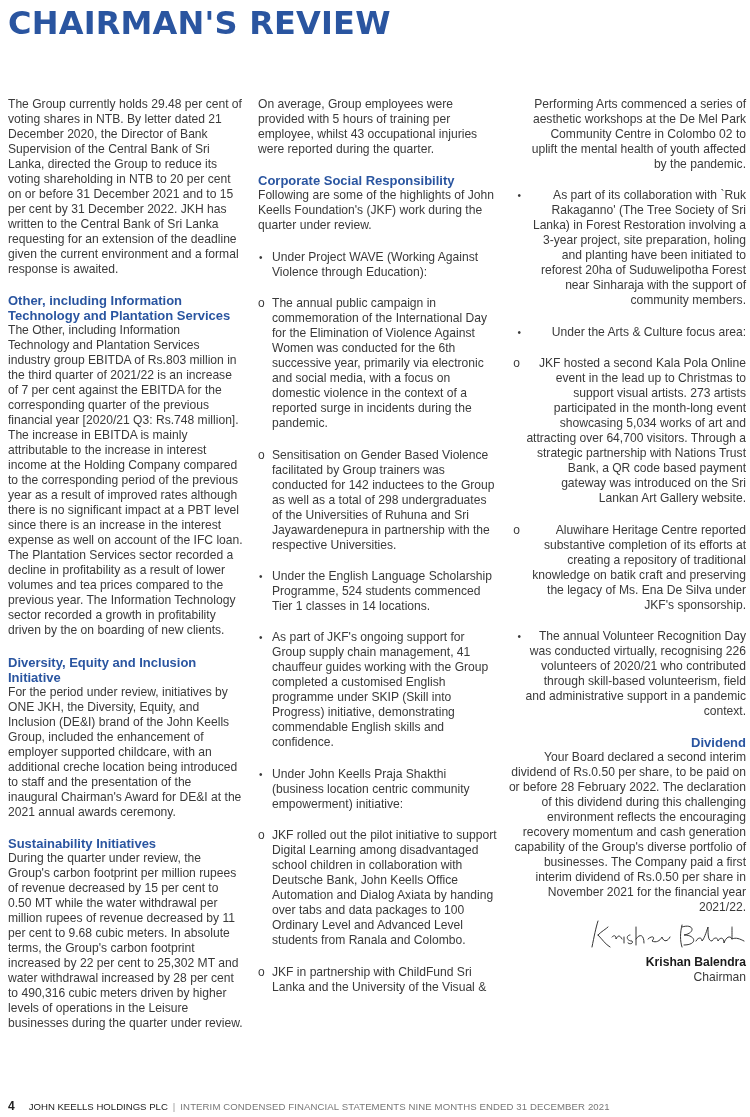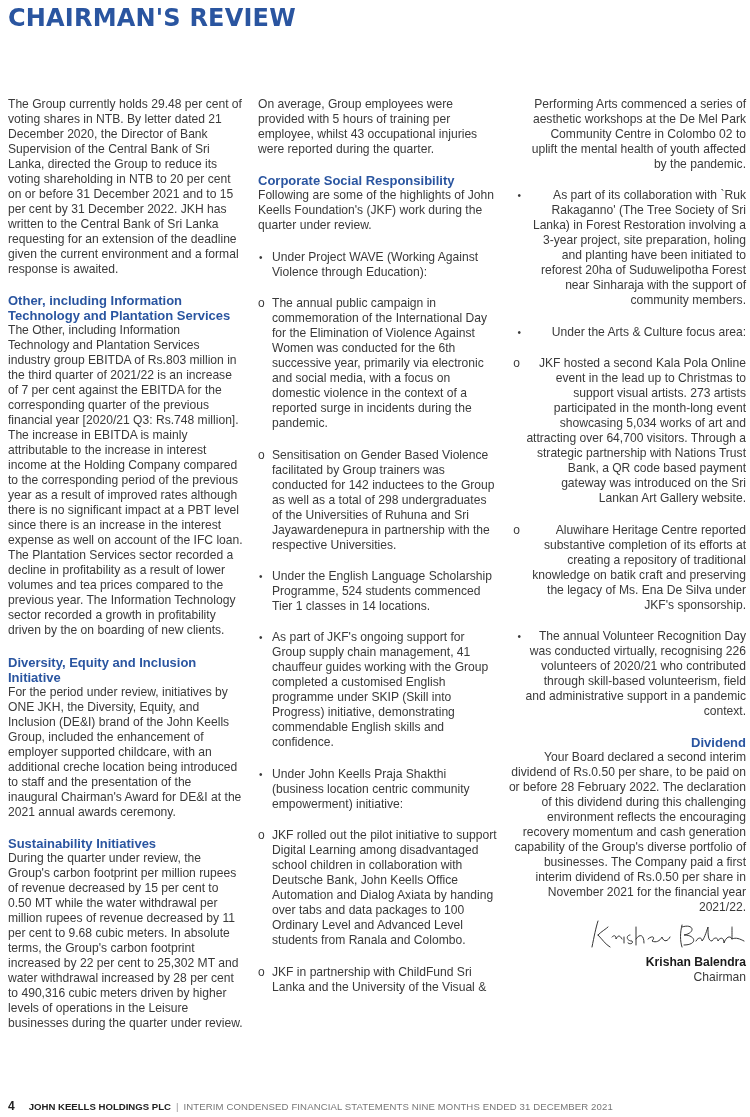--- a/index.html
+++ b/index.html
@@ -3,21 +3,21 @@
 <meta charset="utf-8">
 <style>
   html, body { margin: 0; padding: 0; background: #ffffff; }
   body {
     width: 750px; height: 1117px; position: relative; overflow: hidden;
     font-family: "Liberation Sans", sans-serif; color: #3a3a3a;
   }
   .page-title {
     position: absolute; left: 8px; top: 4px; margin: 0;
     font-family: "DejaVu Sans", sans-serif; font-weight: bold;
-    font-size: 24px; letter-spacing: 0.2px; color: #2a55a0;
+    font-size: 32px; letter-spacing: 0.2px; color: #2a55a0;
   }
   .col {
     position: absolute; top: 97px; width: 232px;
     font-size: 12.1px; line-height: 15px;
   }
   .col.c1 { left: 8px; width: 236px; }
   .col.c2 { left: 258px; width: 240px; }
   .col.c3 { left: 508px; width: 238px; text-align: right; }
   .para { margin: 0 0 16.4px 0; }
   .section-heading {
@@ -35,21 +35,21 @@
     margin: -4px 0 0 4px; height: 38px;
   }
   .signer-name { font-weight: bold; color: #1a1a1a; margin: 0; }
   .signer-title, .sign-date { margin: 0; }
   .footer {
     position: absolute; left: 8px; top: 1099px;
     font-size: 9.6px; color: #5a5a5a; white-space: nowrap;
     display: flex; align-items: baseline;
   }
   .page-num { font-weight: bold; font-size: 12px; color: #222; margin-right: 14px; }
-  .company { font-weight: bold; color: #222; }
+  .company { font-weight: normal; color: #222; }
   .sep { color: #999; margin: 0 5px; }
   .doc-title { color: #777; letter-spacing: 0.1px; }
 </style>
 </head>
 <body>
 
 <h1 class="page-title">CHAIRMAN'S REVIEW</h1>
 
 <div class="col c1">
   <p class="para">The Group currently holds 29.48 per cent of voting shares in NTB. By letter dated 21 December 2020, the Director of Bank Supervision of the Central Bank of Sri Lanka, directed the Group to reduce its voting shareholding in NTB to 20 per cent on or before 31 December 2021 and to 15 per cent by 31 December 2022. JKH has written to the Central Bank of Sri Lanka requesting for an extension of the deadline given the current environment and a formal response is awaited.</p>

